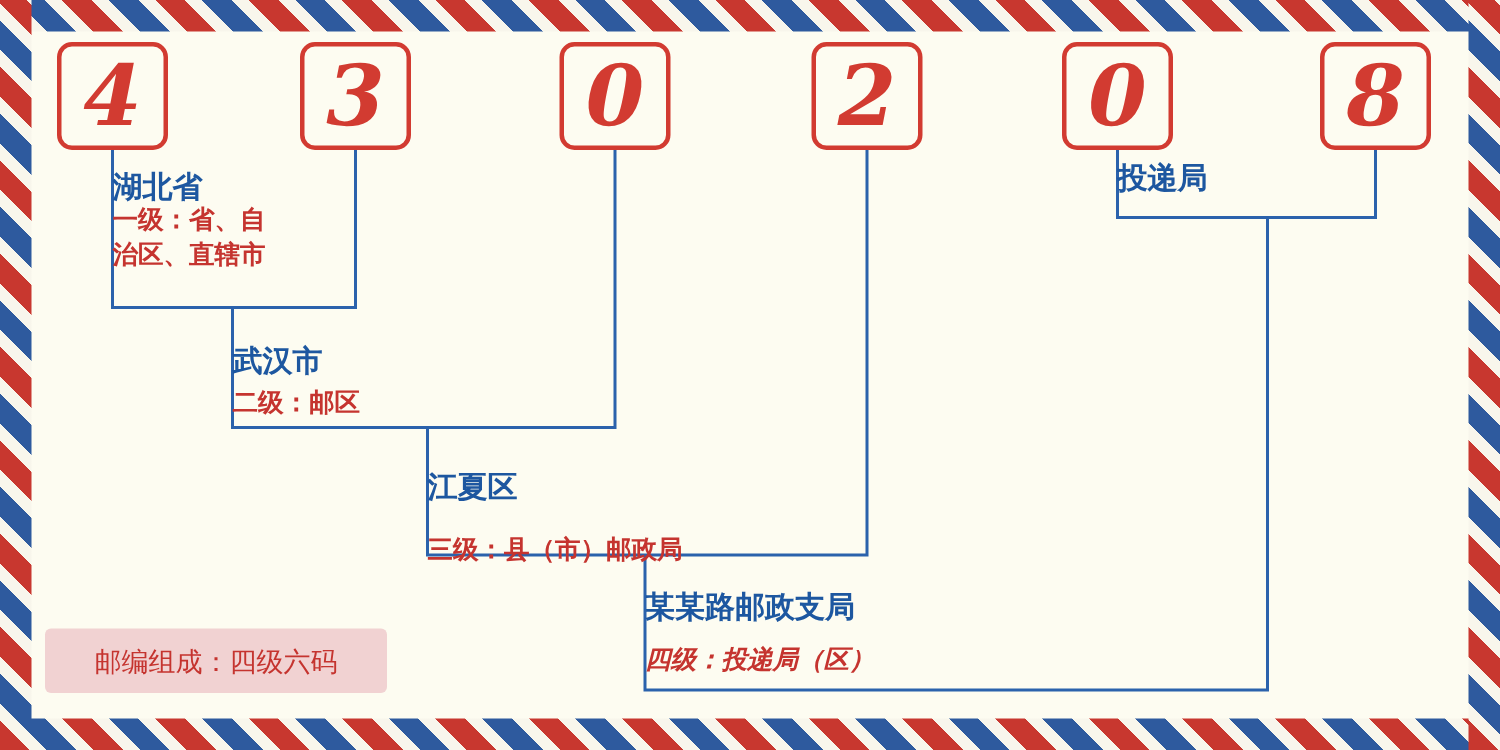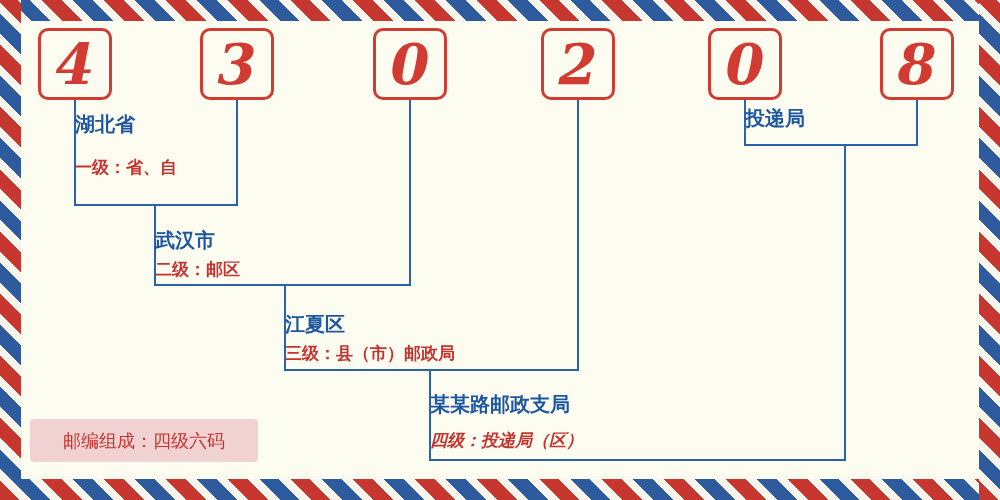--- a/index.html
+++ b/index.html
@@ -36,25 +36,25 @@
   .d4 { left:541px; } .d5 { left:708px; } .d6 { left:880px; }
 
   svg.connectors { position:absolute; left:0; top:0; }
   svg.connectors polyline { fill:none; stroke:#2b62ac; stroke-width:2; }
 
   .lbl { position:absolute; }
   .lbl .name { color:#1d57a0; font-weight:bold; font-size:20px; line-height:1.2; }
   .lbl .desc { color:#c5342f; font-weight:bold; font-size:17px; line-height:1.35; }
 
   .lbl-level1   { left:75px;  width:164px; top:112px; }
-  .lbl-level1 .desc { margin-top:20px; }
+  .lbl-level1 .desc { margin-top:0; }
   .lbl-level2   { left:155px; width:276px; top:228px; }
   .lbl-level2 .desc { margin-top:6px; }
   .lbl-level3   { left:285px; width:260px; top:312px; }
-  .lbl-level3 .desc { margin-top:6px; }
+  .lbl-level3 .desc { margin-top:20px; }
   .lbl-level4   { left:430px; width:416px; top:392px; }
   .lbl-level4 .desc { margin-top:13px;font-style:italic; }
   .lbl-delivery { left:745px; width:184px; top:106px; }
 
   .footer-box {
     position:absolute; left:30px; top:419px; width:228px; height:43px;
     background:#f1d2d2; border-radius:4px;
     display:flex; align-items:center; justify-content:center;
     color:#c5342f; font-weight:normal; font-size:18px;
   }
@@ -81,20 +81,21 @@
   <div class="digit-box d2">3</div>
   <div class="digit-box d3">0</div>
   <div class="digit-box d4">2</div>
   <div class="digit-box d5">0</div>
   <div class="digit-box d6">8</div>
 
   <div class="lbl lbl-level1">
     <div class="name">湖北省</div>
     <div class="desc">
       <div>一级：省、自</div>
+      <div>治区、直辖市</div>
     </div>
   </div>
 
   <div class="lbl lbl-level2">
     <div class="name">武汉市</div>
     <div class="desc">二级：邮区</div>
   </div>
 
   <div class="lbl lbl-level3">
     <div class="name">江夏区</div>

